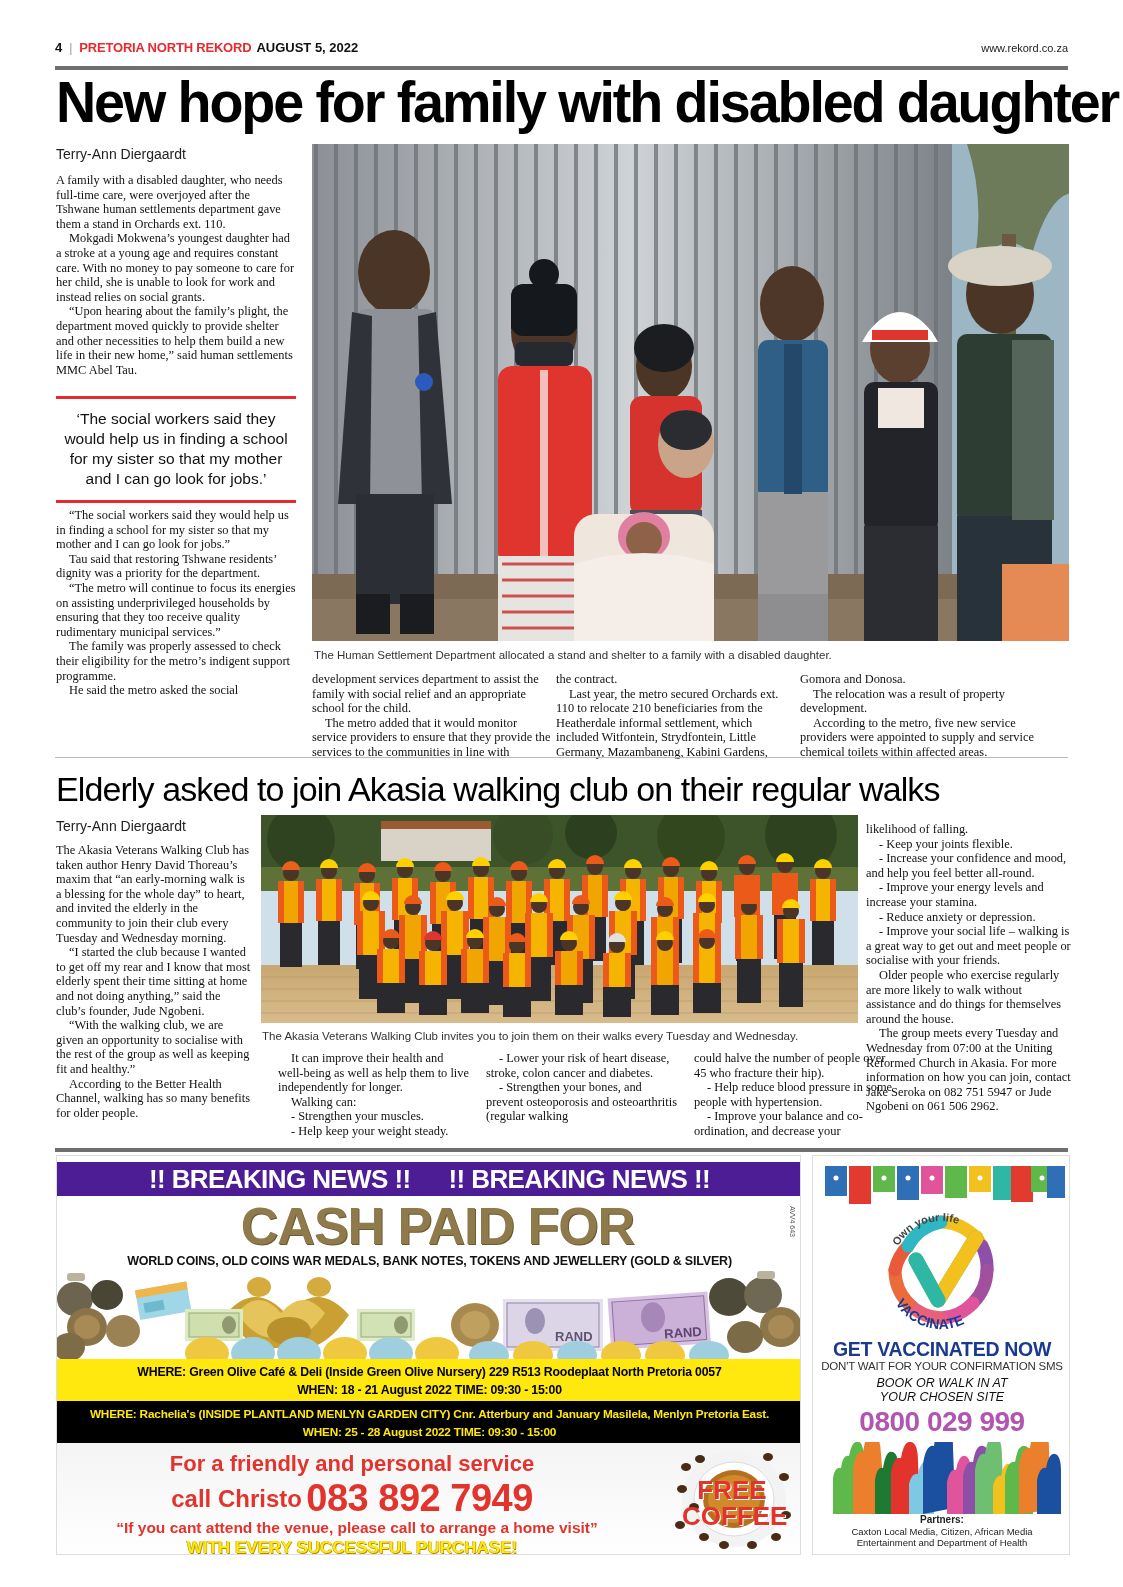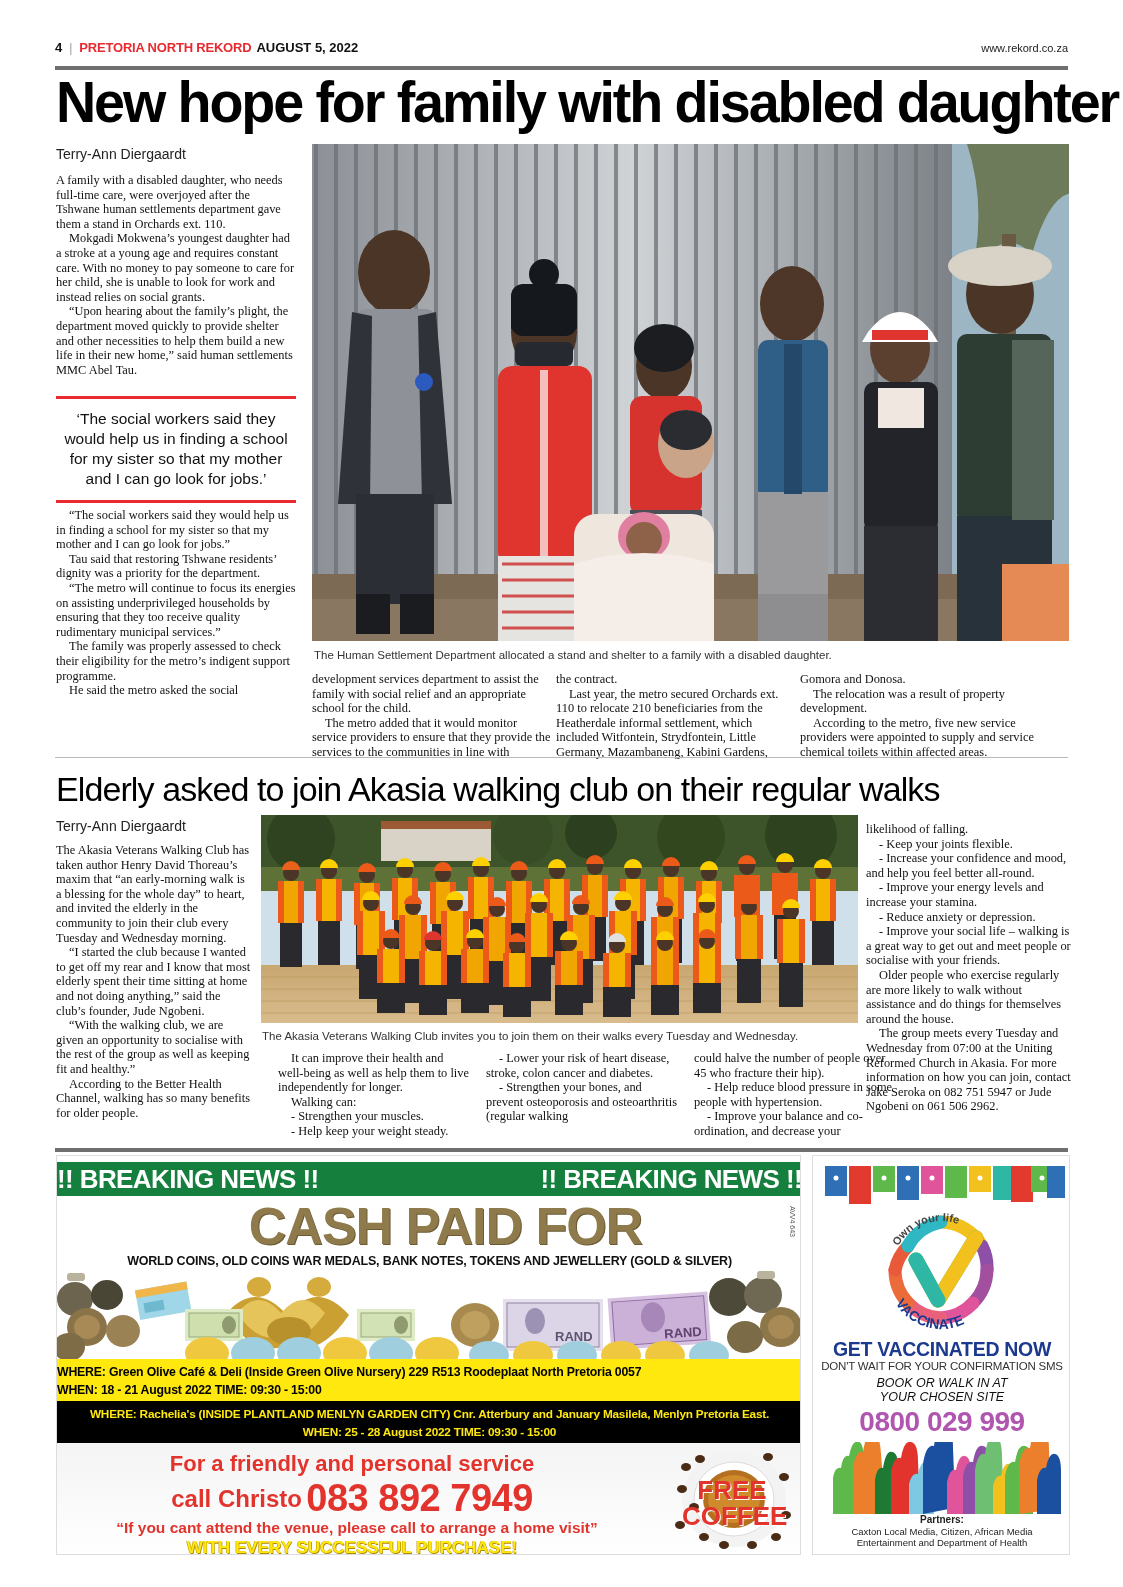--- a/index.html
+++ b/index.html
@@ -102,41 +102,41 @@
 
   
   .rule-thick2 { position: absolute; left: 55px; top: 1148px; width: 1013px; height: 4px; background: #6f6f6f; }
 
   .ad-left {
     position: absolute; left: 56px; top: 1155px; width: 745px; height: 400px;
     background: #ffffff; overflow: hidden; border: 1px solid #ddd;
   }
   .bn-bar {
     position: absolute; left: 0; top: 6px; width: 745px; height: 34px;
-    background: #15803d; display: flex; align-items: center; justify-content: space-between; gap: 38px;
+    background: #4c1d95; display: flex; align-items: center; justify-content: center; gap: 38px;
     font-family: "Liberation Sans", sans-serif; font-weight: bold; font-size: 26px; color: #fff;
     letter-spacing: -0.6px;
   }
   .cash-paid {
-    position: absolute; left: 16px; top: 40px; width: 745px; text-align: center;
+    position: absolute; left: 8px; top: 40px; width: 745px; text-align: center;
     font-family: "Liberation Sans", sans-serif; font-weight: bold; font-size: 52px;
     color: #8e7a4a; letter-spacing: -1px;
     text-shadow: 1px 1px 0 #6b5a33;
   }
   .cash-sub {
     position: absolute; left: 0; top: 98px; width: 745px; text-align: center;
     font-family: "Liberation Sans", sans-serif; font-weight: bold; font-size: 12.5px;
     color: #111; letter-spacing: -0.2px;
   }
   .coinstrip {
     position: absolute; left: 0; top: 113px; width: 745px; height: 90px; overflow: hidden;
   }
   .yellow-bar {
     position: absolute; left: 0; top: 203px; width: 745px; height: 42px;
-    background: #ffe80d; padding-top: 4px;
+    background: #ffe80d; text-align: center; padding-top: 4px;
     font-family: "Liberation Sans", sans-serif; font-weight: bold; font-size: 12.3px; color: #000;
     line-height: 18px; letter-spacing: -0.2px;
   }
   .black-bar {
     position: absolute; left: 0; top: 245px; width: 745px; height: 42px;
     background: #000; text-align: center; padding-top: 4px;
     font-family: "Liberation Sans", sans-serif; font-weight: bold; font-size: 11.8px; color: #ffe80d;
     line-height: 18px; letter-spacing: -0.2px;
   }
   .ad-foot {

